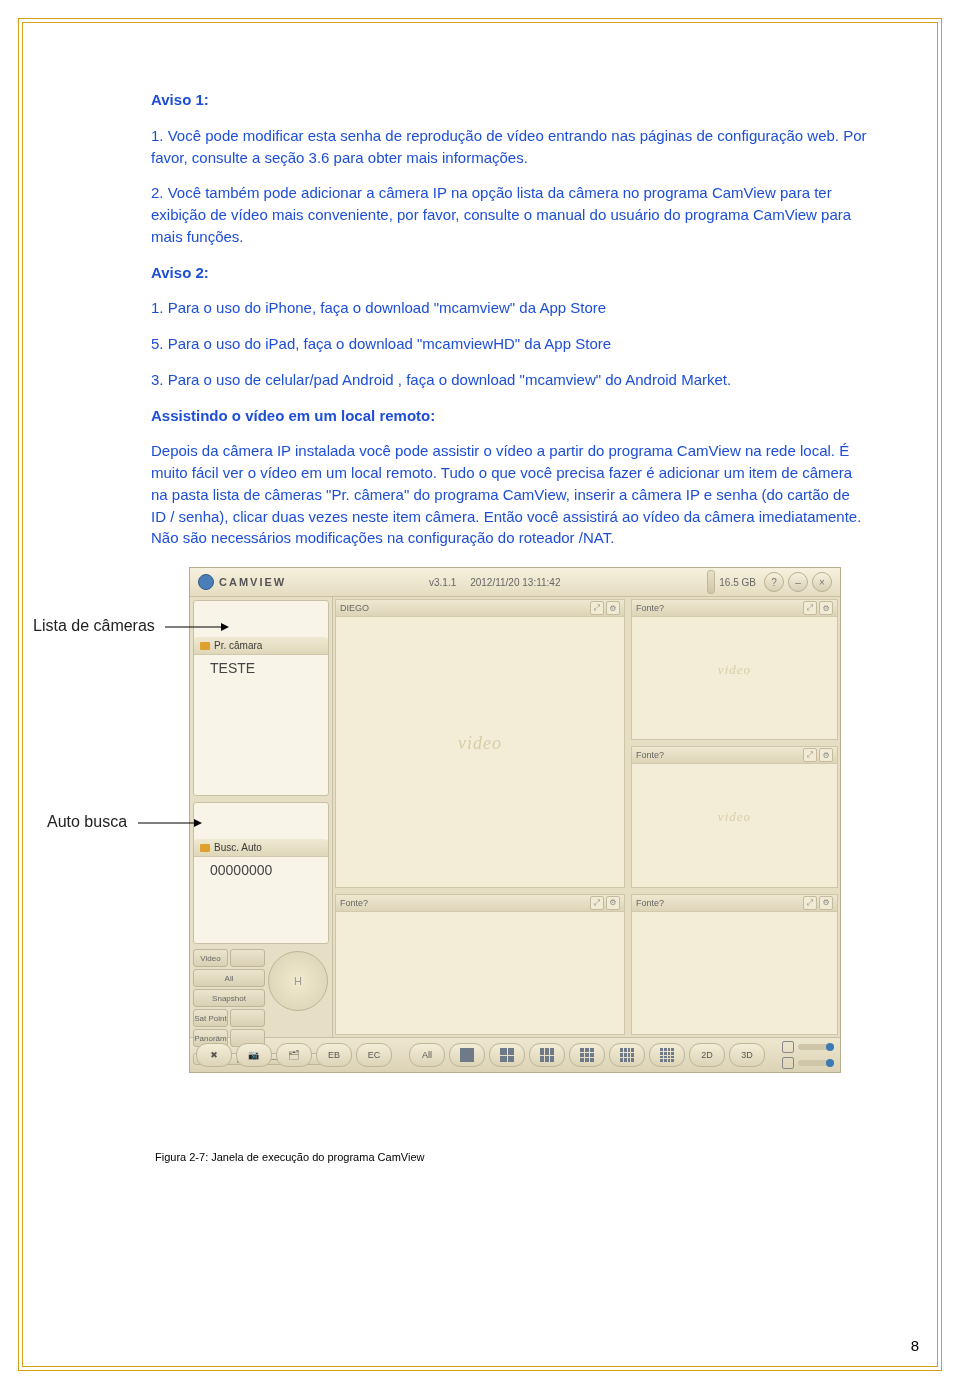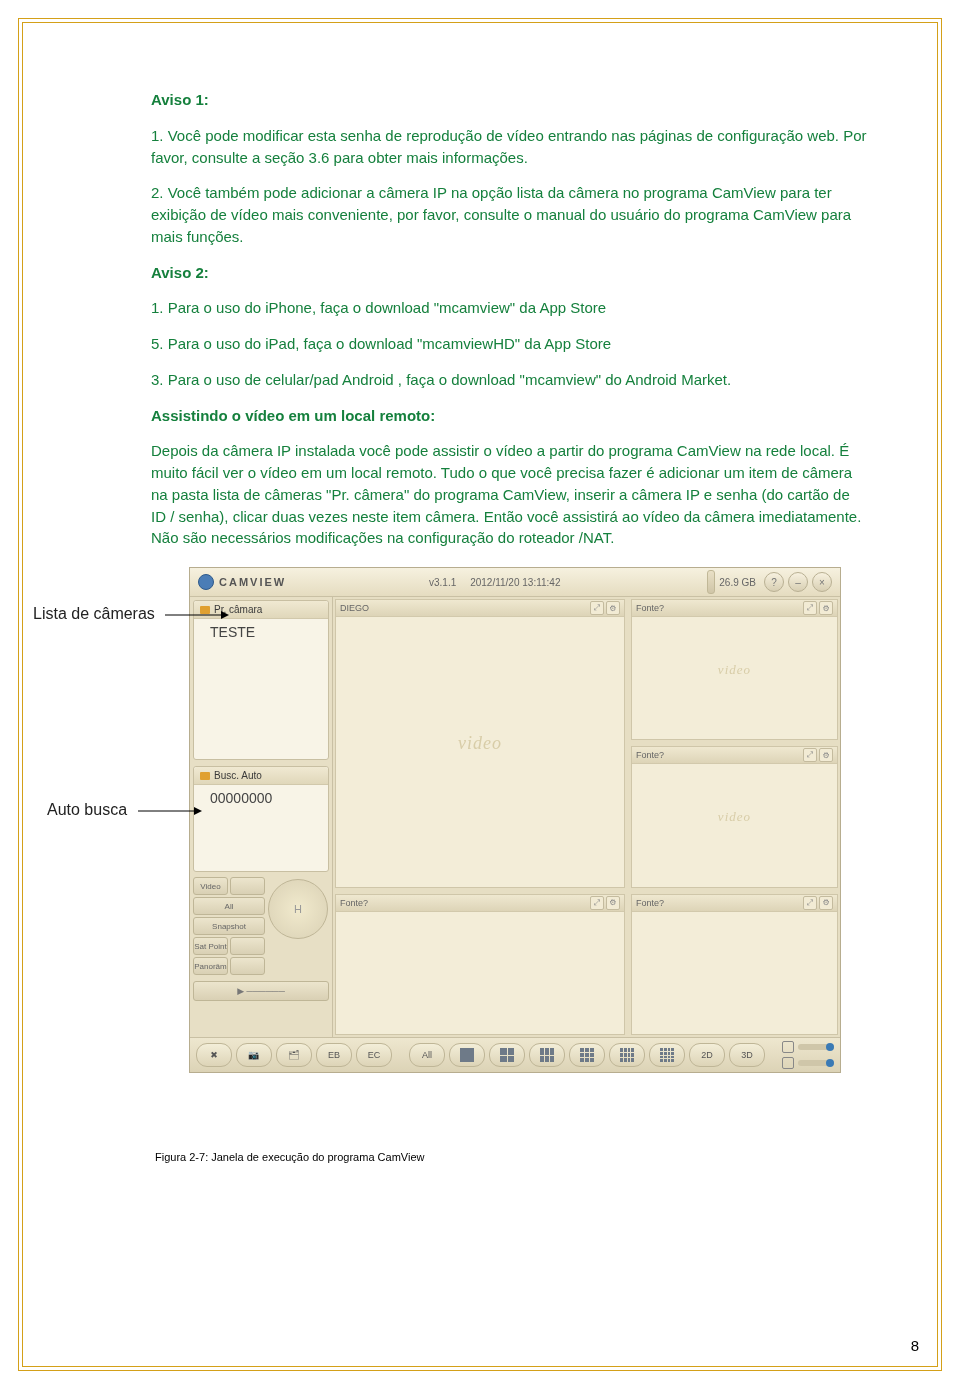--- a/index.html
+++ b/index.html
@@ -1,41 +1,41 @@
 <!DOCTYPE html>
 <html><head>
 <meta charset="utf-8">
 <style>
   html,body{margin:0;padding:0;background:#fff;font-family:Arial,Helvetica,sans-serif;font-size:15px;color:#000;}
   .page{width:960px;height:1389px;box-sizing:border-box;position:relative;padding:18px;}
   .border-outer{border:1.5px solid #d4a018;padding:3px;height:100%;box-sizing:border-box;}
   .border-inner{border:1.5px solid #d4a018;height:100%;box-sizing:border-box;padding:52px 70px 30px 86px;position:relative;}
-  .content{line-height:1.45;color:#15803d;}
+  .content{line-height:1.45;color:#1d4ed8;}
   .b{font-weight:bold;}
   .para{margin:14px 0;}
   .indent{margin-left:42px;}
   .figwrap{position:relative;margin-top:18px;}
-  .annot{position:absolute;left:-76px;font-family:"Segoe UI",Arial,sans-serif;font-size:16px;color:#222;}
+  .annot{position:absolute;left:-76px;font-family:"Segoe UI",Arial,sans-serif;font-size:16px;color:#222;margin-top:12px;}
   .arrow{display:inline-block;vertical-align:middle;margin-left:6px;}
   .arrow svg{display:block;}
   .pagenum{position:absolute;right:18px;bottom:12px;font-size:15px;}
 
   
   .app{width:650px;margin-left:80px;border:1px solid #b7ad8f;background:#ebe3cb;font-family:Arial,sans-serif;font-size:11px;color:#3a3a3a;}
   .titlebar{height:28px;background:linear-gradient(#f6f1df,#e5dcc0);display:flex;align-items:center;padding:0 8px;border-bottom:1px solid #c9c0a4;}
   .logo-dot{width:14px;height:14px;border-radius:50%;background:#4b7db6;display:inline-block;margin-right:5px;border:1px solid #2f5a8a;}
   .brand{font-weight:bold;letter-spacing:2px;font-size:11px;color:#555;}
   .tb-center{flex:1;text-align:center;font-size:10px;color:#666;}
   .tb-sep{width:6px;height:22px;background:linear-gradient(#e9e0c6,#cfc5a7);border:1px solid #c1b897;border-radius:3px;margin:0 4px;display:inline-block;}
   .tb-right{display:flex;align-items:center;gap:4px;}
   .tb-btn{width:18px;height:18px;border-radius:50%;background:linear-gradient(#f7f1df,#d8cfb3);border:1px solid #b9b093;display:flex;align-items:center;justify-content:center;color:#777;font-size:10px;}
   .body{display:flex;height:440px;}
   .sidebar{width:142px;background:#e7dfc5;border-right:1px solid #c9c0a4;display:flex;flex-direction:column;}
   .panel{border:1px solid #c8bfa2;margin:3px;background:#f8f4e7;border-radius:3px;}
-  .panel-hdr{font-size:10px;padding:3px 6px;background:linear-gradient(#f0e9d2,#e0d7ba);border-bottom:1px solid #d1c8ab;border-radius:3px 3px 0 0;display:flex;align-items:center;gap:4px;}
+  .panel-hdr{font-size:10px;padding:3px 6px;background:linear-gradient(#f0e9d2,#e0d7ba);border-bottom:1px solid #d1c8ab;border-radius:3px 3px 0 0;display:flex;align-items:center;gap:4px;margin-top:36px;}
   .folder-ic{width:10px;height:8px;background:#e0a030;border-radius:1px;display:inline-block;}
   .panel-body{padding:4px 6px 8px 16px;font-size:14px;color:#444;min-height:20px;}
   .panel.cams .panel-body{height:128px;}
   .panel.search .panel-body{height:74px;}
   .tree-item{padding:1px 0;}
   .ctrl-area{margin:2px 3px;}
   .ctrl-row{display:flex;gap:2px;margin-bottom:2px;}
   .ctrl-btn{flex:1;height:16px;border:1px solid #bfb697;background:linear-gradient(#ece5cd,#d9d0b4);border-radius:3px;font-size:8px;color:#666;display:flex;align-items:center;justify-content:center;}
   .dpad{width:58px;height:58px;border-radius:50%;border:1px solid #bfb697;background:radial-gradient(#f1eacd,#d9d0b4);position:relative;margin:2px auto;}
   .dpad::after{content:"H";position:absolute;top:50%;left:50%;transform:translate(-50%,-50%);color:#999;font-size:11px;}
@@ -109,21 +109,21 @@
         <div class="app">
           <div class="titlebar">
             <span class="logo-dot"></span>
             <span class="brand">CAMVIEW</span>
             <span class="tb-center">
               <span>v3.1.1</span>
               &nbsp;&nbsp;&nbsp;
               <span>2012/11/20 13:11:42</span>
             </span>
             <span class="tb-sep"></span>
-            <span style="font-size:10px;color:#666;">26.9 GB</span>
+            <span style="font-size:10px;color:#666;">16.5 GB</span>
             <span style="width:8px;"></span>
             <div class="tb-right">
               <span class="tb-btn">?</span>
               <span class="tb-btn">–</span>
               <span class="tb-btn">×</span>
             </div>
           </div>
 
           <div class="body">
             <div class="sidebar">

